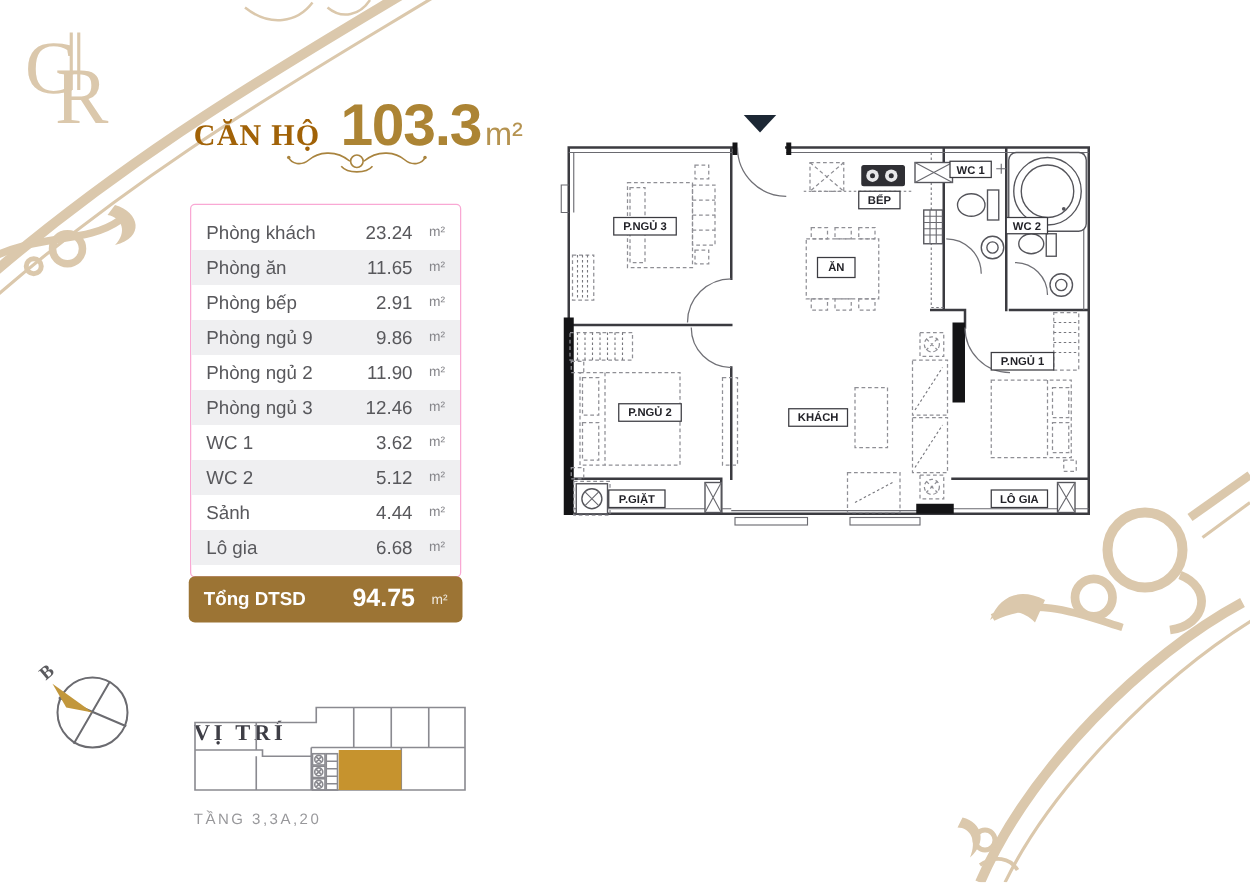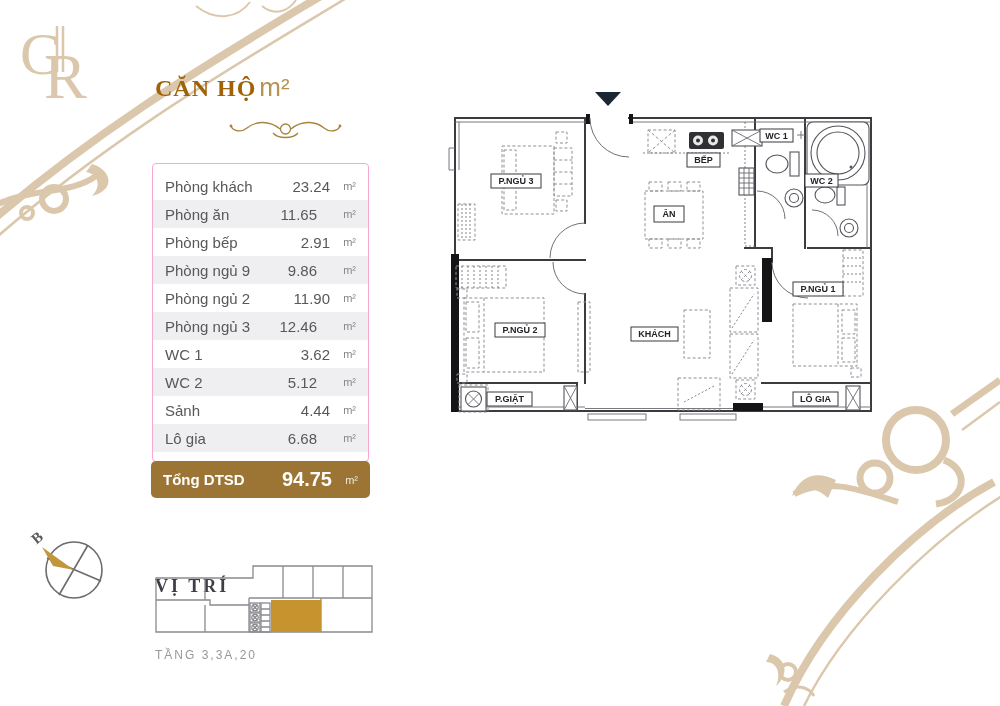--- a/index.html
+++ b/index.html
@@ -13,21 +13,21 @@
               color:#a16207;letter-spacing:1px;}
   .unit-area{font-weight:700;font-size:47px;color:#ac8434;margin-left:16px;letter-spacing:-1px;}
   .unit-area-unit{font-size:26px;color:#b59350;margin-left:3px;font-weight:400;}
   .flourish{position:absolute;left:228px;top:117px;}
 
   
   .card{position:absolute;left:152px;top:163px;width:217px;height:299px;
         border:1px solid #f9a8d4;border-radius:4px;background:#fff;box-sizing:border-box;
         padding-top:8px;}
   .row{display:flex;align-items:center;height:28px;padding:0 12px;font-size:15px;color:#58585c;}
-  .row.alt{background:#efeff1;gap:13px;}
+  .row.alt{background:#efeff1;}
   .rl{white-space:nowrap;}
   .rv{margin-left:auto;width:52px;text-align:right;}
   .ru{width:26px;text-align:right;font-size:11px;color:#85858a;}
   .total-bar{position:absolute;left:151px;top:461px;width:219px;height:37px;border-radius:5px;
         background:#9c7434;display:flex;align-items:center;padding:0 12px;box-sizing:border-box;}
   .tl{font-weight:700;font-size:15px;color:#fff;}
   .tv{margin-left:auto;font-weight:700;font-size:20px;color:#fff;}
   .tu{width:26px;text-align:right;font-size:11px;color:rgba(255,255,255,.85);}
 
   
@@ -86,20 +86,21 @@
       <path stroke-width="6" d="M36,138 C70,120 108,136 140,146"></path>
       <circle cx="30" cy="316" r="8" stroke-width="4"></circle>
       <path stroke-width="3" d="M26,336 C38,328 50,330 56,340"></path>
     </g>
     <path fill="#dbc8ac" d="M78,124 C58,114 42,120 34,140 C48,130 60,132 70,142 Z"></path>
     <path fill="#dbc8ac" d="M12,298 C28,302 32,318 18,330 C24,316 18,306 8,306 Z"></path>
   </svg>
 
   <div class="header">
     <span class="unit-label">CĂN HỘ</span>
+    <span class="unit-area">103.3</span>
     <span class="unit-area-unit">m²</span>
   </div>
   <svg class="flourish" width="115" height="26" viewBox="0 0 115 26">
     <g fill="none" stroke="#a9843f" stroke-width="1.3">
       <circle cx="57.5" cy="12" r="5"></circle>
       <path d="M52,12 C40,2 26,5 19,11 C13,16 5,14 3,9"></path>
       <path d="M63,12 C75,2 89,5 96,11 C102,16 110,14 112,9"></path>
       <path d="M45,16 C50,22 65,22 70,16"></path>
     </g>
     <circle cx="3" cy="9" r="1.4" fill="#a9843f"></circle>

